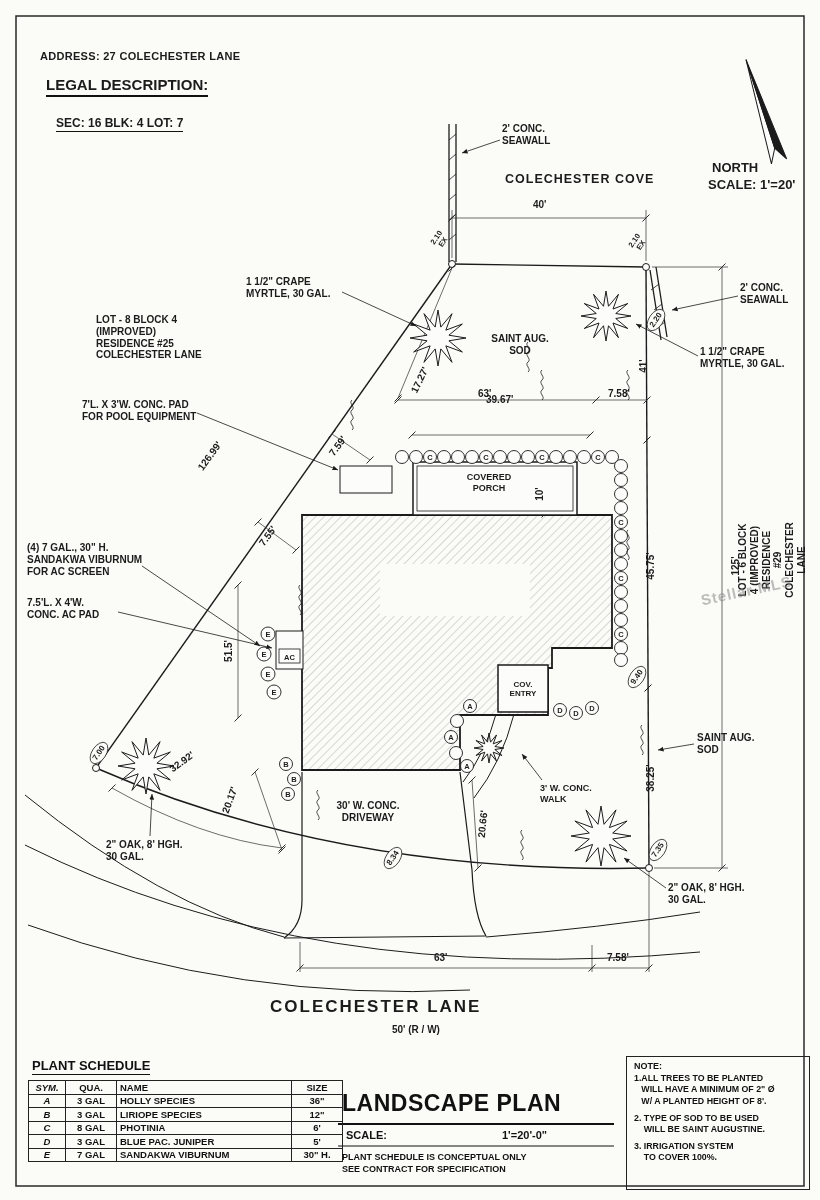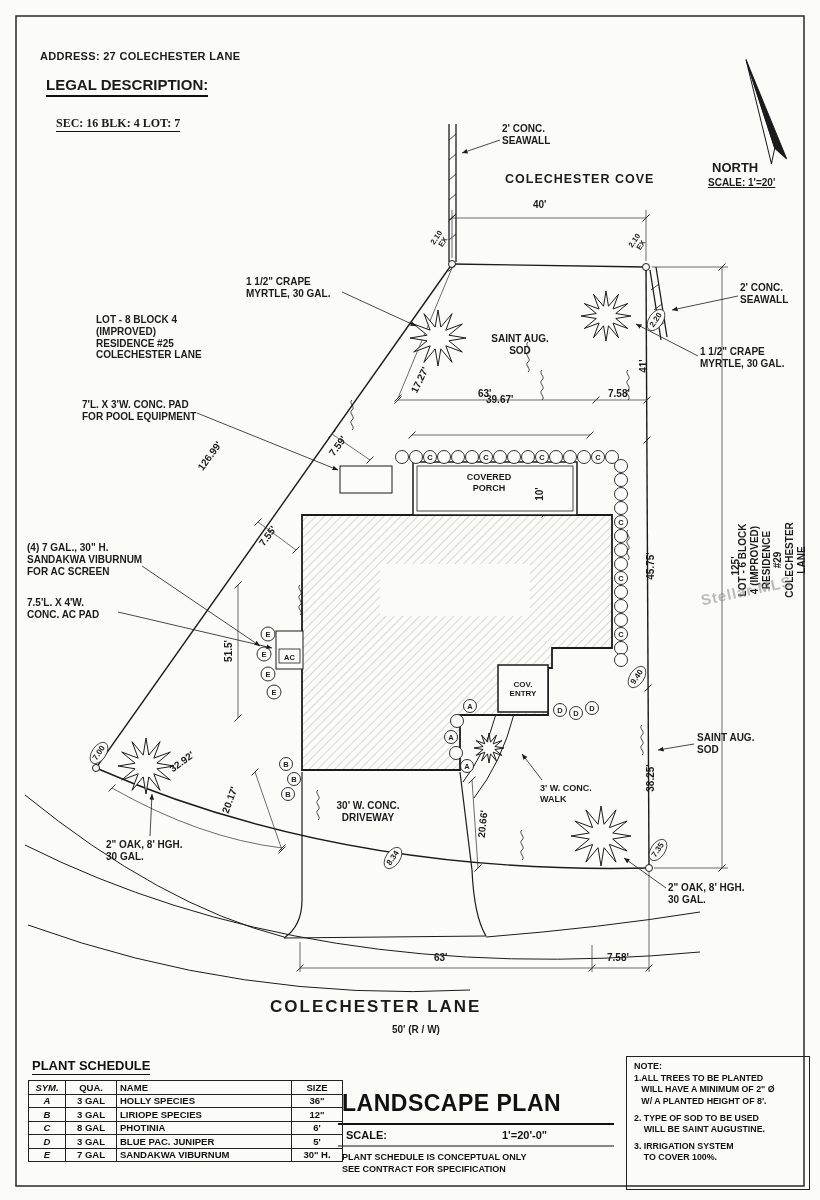--- a/index.html
+++ b/index.html
@@ -9,23 +9,23 @@
   svg text{font-family:"Liberation Sans",sans-serif;font-weight:bold;fill:#1b1b1b;}
   .lbl{position:absolute;font-weight:bold;font-size:10px;line-height:1.18;color:#1b1b1b;white-space:pre-line;}
   .rc{transform-origin:center;}
   .ctr{text-align:center;}
   .f7{font-size:7.5px;line-height:1.05;}
   .f8{font-size:8px;}
   .f9{font-size:9px;}
   .f11{font-size:11px;}
   .addr{font-size:11px;letter-spacing:.3px;}
   .legal-t{font-size:15px;border-bottom:2px solid #111;padding-bottom:1px;}
-  .legal-v{font-size:12px;border-bottom:1.5px solid #111;padding-bottom:1px;font-family:Liberation Serif, serif;}
+  .legal-v{font-size:12px;border-bottom:1.5px solid #111;padding-bottom:1px;}
   .north-t{font-size:13px;}
-  .north-s{font-size:10px;text-decoration:underline;}
+  .north-s{font-size:13px;}
   .cove{font-size:12.5px;letter-spacing:1px;}
   .street{font-size:17px;letter-spacing:2px;}
   .wmark{position:absolute;left:700px;top:582px;transform:rotate(-12deg);font-weight:bold;
          font-size:15px;color:rgba(125,125,125,.5);letter-spacing:1px;}
   .ps-title{position:absolute;left:32px;top:1058px;font-weight:bold;font-size:13px;color:#111;
             border-bottom:1.5px solid #111;padding-bottom:1px;}
   .ps-table{position:absolute;left:28px;top:1080px;border-collapse:collapse;}
   .ps-table th,.ps-table td{border:1.2px solid #222;font-weight:bold;font-size:9.5px;color:#111;
             padding:0 3px;height:12.5px;text-align:center;white-space:nowrap;}
   .ps-table .c-sym{width:30px;font-style:italic;} .ps-table .c-qua{width:44px;}

